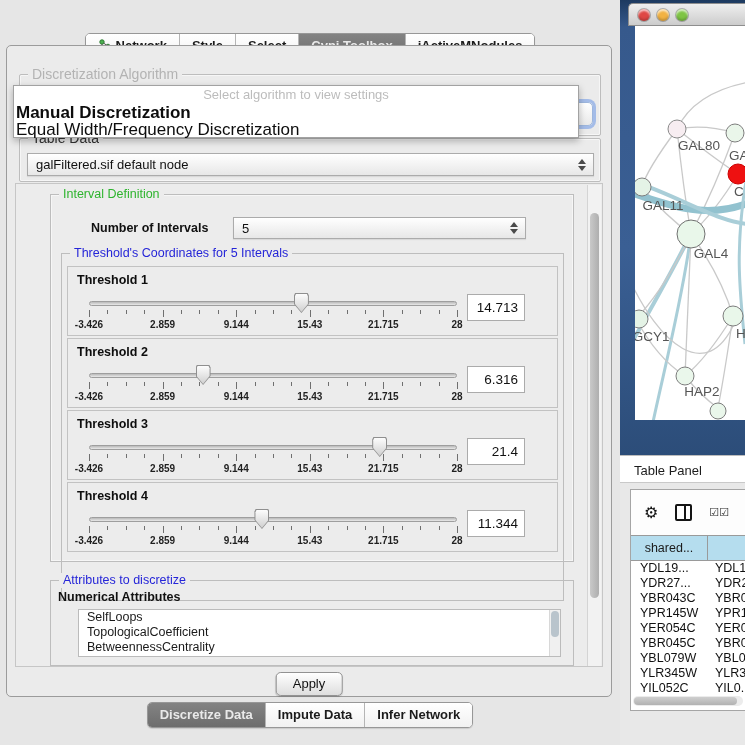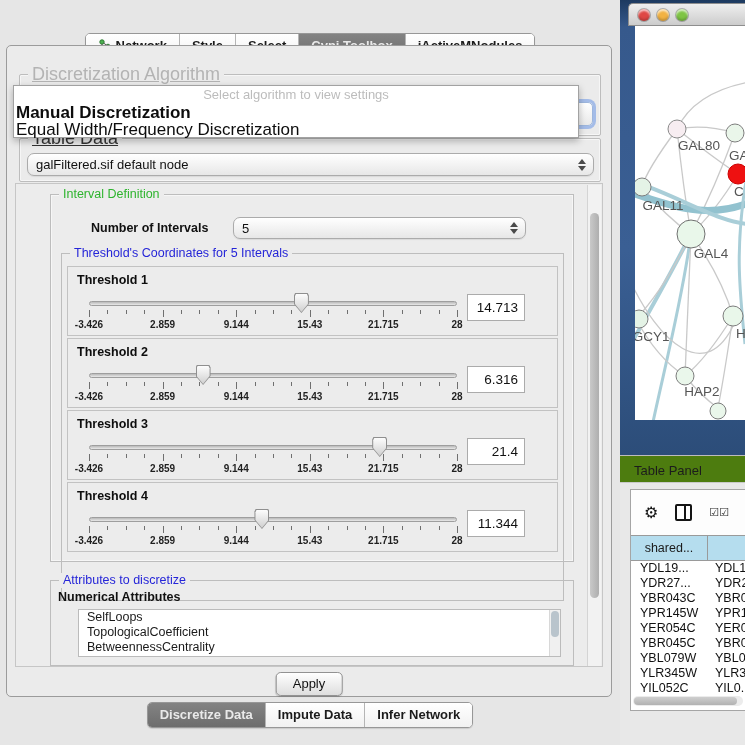--- a/index.html
+++ b/index.html
@@ -16,28 +16,28 @@
   .top-tabs { position:absolute; top:33px; left:0; width:620px; display:flex; justify-content:center; }
   .seg { display:flex; border:1px solid #979797; border-radius:5px; overflow:hidden; background:#fff; box-shadow:0 1px 1px rgba(0,0,0,.12); }
   .seg-tab { padding:4px 12px 5px; font-size:13px; font-weight:600; color:#1b1b1b; background:linear-gradient(#ffffff,#f1f1f1); border-left:1px solid #b5b5b5; display:flex; align-items:center; gap:5px; white-space:nowrap; }
   .seg-tab:first-child { border-left:none; }
   .seg-tab.active { background:linear-gradient(#838383,#6d6d6d); color:#e9e9e9; }
 
   .cp-body { position:absolute; left:6px; top:45px; width:606px; height:652px; background:#ebebeb; border:1px solid #9b9b9b; border-radius:5px; }
 
   
   .tgroup { position:absolute; border:1px solid #bdbdbd; border-radius:2px; box-shadow:inset 0 0 0 1px rgba(255,255,255,.55); }
-  .tgroup > .gtitle { position:absolute; top:-8px; left:8px; background:#ebebeb; padding:0 4px; font-size:18px; line-height:15px; white-space:nowrap;text-decoration:underline; }
+  .tgroup > .gtitle { position:absolute; top:-8px; left:8px; background:#ebebeb; padding:0 4px; font-size:14px; line-height:15px; white-space:nowrap; }
   .gtitle.green { color:#2eb42e; }
   .gtitle.blue  { color:#2525d8; }
   .gtitle.gray  { color:#b3b3b3; }
   .gtitle.dark  { color:#333; }
 
   
-  .combo { position:relative; background:linear-gradient(#ffffff,#e7e7e7); border:1px solid #ababab; border-radius:7px; font-size:13px; display:flex; align-items:center; padding-left:8px; color:#111; box-shadow:0 1px 1px rgba(0,0,0,.08); }
+  .combo { position:relative; background:linear-gradient(#ffffff,#e7e7e7); border:1px solid #ababab; border-radius:0; font-size:13px; display:flex; align-items:center; padding-left:8px; color:#111; box-shadow:0 1px 1px rgba(0,0,0,.08); }
   .stepper { position:absolute; right:7px; top:50%; transform:translateY(-50%); display:flex; flex-direction:column; gap:2px; }
   .stepper .up   { width:0; height:0; border-left:4px solid transparent; border-right:4px solid transparent; border-bottom:5px solid #4a4a4a; }
   .stepper .down { width:0; height:0; border-left:4px solid transparent; border-right:4px solid transparent; border-top:5px solid #4a4a4a; }
 
   .algo-group { left:12px; top:28px; width:582px; height:62px; }
   .focus-combo { position:absolute; left:19px; top:56px; width:567px; height:24px; border-radius:5px; background:linear-gradient(#fff,#e9e9e9); border:1px solid #9db6dd; box-shadow:0 0 0 3px rgba(105,150,230,.55); }
   .algo-popup { position:absolute; left:6px; top:39px; width:566px; height:53px; background:#fff; border:1px solid #a2a2a2; box-shadow:0 3px 7px rgba(0,0,0,.28); z-index:20; }
   .popup-hint { height:18px; line-height:18px; text-align:center; color:#bcbcbc; font-size:13px; }
   .popup-opt  { height:17px; line-height:17px; padding-left:2px; font-size:17px; color:#0d0d0d; white-space:nowrap; }
   .popup-opt.first { font-weight:bold; }
@@ -78,21 +78,21 @@
   .apply-btn { position:absolute; left:50%; transform:translateX(-50%); top:626px; padding:3px 16px 4px; font-size:13px; color:#111; background:linear-gradient(#ffffff,#dedede); border:1px solid #929292; border-radius:5px; box-shadow:0 1px 1px rgba(0,0,0,.15); }
 
   .bottom-tabs { position:absolute; top:702px; left:0; width:620px; display:flex; justify-content:center; }
 
   
   .right { position:absolute; left:620px; top:0; width:125px; height:745px; background:#e8e8e8; }
   .desktop { position:absolute; left:0; top:0; width:125px; height:455px; background:linear-gradient(#1d3a60 0%,#36598c 6%,#3a5f94 55%,#2c4d79 100%); }
   .net-titlebar { position:absolute; left:8px; top:3px; width:117px; height:23px; background:linear-gradient(#efefef,#cccccc); border:1px solid #8e8e8e; border-right:none; border-radius:5px 0 0 0; display:flex; align-items:center; padding-left:9px; gap:7px; }
   .light { width:12px; height:12px; border-radius:50%; box-shadow:inset 0 2px 2px rgba(255,255,255,.7), inset 0 -2px 2px rgba(0,0,0,.18), 0 0 0 1px rgba(0,0,0,.25); }
   .net-canvas { position:absolute; left:15px; top:26px; width:110px; height:394px; background:#fff; }
-  .table-panel-bar { position:absolute; left:0; top:455px; width:125px; height:28px; background:#4d7c0f; border-top:1px solid #bdbdbd; border-bottom:1px solid #c9c9c9; }
+  .table-panel-bar { position:absolute; left:0; top:455px; width:125px; height:28px; background:#ffffff; border-top:1px solid #bdbdbd; border-bottom:1px solid #c9c9c9; }
   .table-panel-title { position:absolute; left:14px; top:7px; font-size:13px; color:#1c1c1c; }
   .table-box { position:absolute; left:10px; top:489px; width:115px; height:222px; background:#fff; border:1px solid #a5a5a5; border-right:none; }
   .tb-toolbar { position:absolute; left:0; top:0; width:100%; height:45px; display:flex; align-items:center; gap:17px; padding-left:13px; background:#fdfdfd; }
   .gear-ic { font-size:16px; color:#141414; line-height:1; }
   .split-ic { width:17px; height:17px; border:2px solid #141414; border-radius:2px; position:relative; }
   .split-ic::after { content:""; position:absolute; left:50%; top:0; width:2px; height:100%; background:#141414; }
   .checks-ic { font-size:11px; letter-spacing:0; color:#222; }
   .tb-header { position:absolute; left:0; top:45px; width:200px; height:26px; border-top:1px solid #9a9a9a; border-bottom:1px solid #9a9a9a; display:flex; }
   .tb-hcell { background:#b5ddee; font-size:12.5px; color:#1a1a1a; display:flex; align-items:center; justify-content:center; border-right:1px solid #9a9a9a; overflow:hidden; }
   .tb-hcell.c1 { width:77px; } .tb-hcell.c2 { width:122px; }

